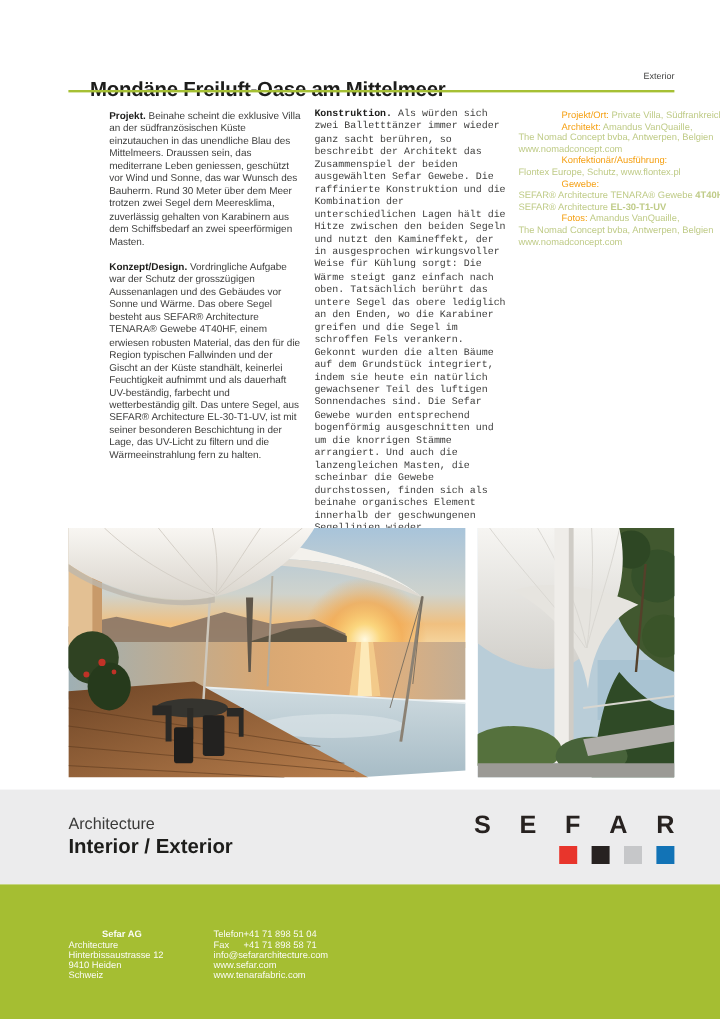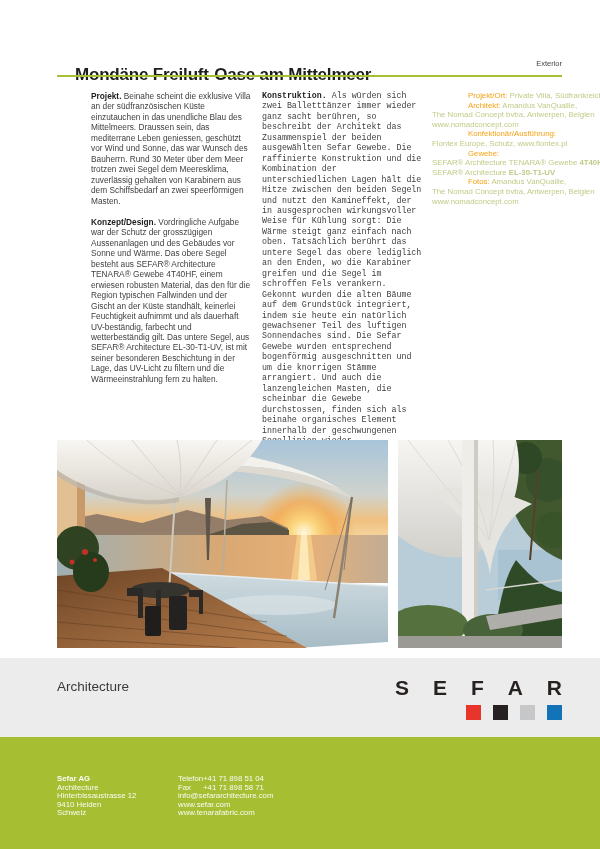--- a/index.html
+++ b/index.html
@@ -41,21 +41,21 @@
   .logo-letters{display:flex;justify-content:space-between;width:167px;
                 font-size:21px;font-weight:bold;color:#272220;line-height:1;}
   .logo-squares{display:flex;gap:12px;margin-top:7px;}
   .logo-square{width:15px;height:15px;display:inline-block;}
 
   
   .footband{position:absolute;left:0;top:737px;width:600px;height:112px;background:#a5be32;
             color:rgba(255,255,255,0.95);font-size:7.8px;line-height:8.6px;}
   .foot-address{position:absolute;left:57px;top:38px;white-space:nowrap;}
   .foot-contact{position:absolute;left:178px;top:38px;white-space:nowrap;}
-  .company{font-weight:bold;}
+  .company{font-weight:bold;margin-left:28px;}
   .contact-key{display:inline-block;width:25px;}
 </style>
 </head>
 <body>
 
 <div class="page">
 
   <h1 class="title">Mondäne Freiluft-Oase am Mittelmeer</h1>
   <span class="category">Exterior</span>
   <div class="rule"></div>
@@ -195,20 +195,21 @@
       <rect x="76" y="0" width="4" height="196" fill="#cfccc6"></rect>
       <ellipse cx="30" cy="185" rx="40" ry="20" fill="#55713d"></ellipse>
       <ellipse cx="95" cy="190" rx="30" ry="16" fill="#48633a"></ellipse>
       <path d="M0,196 H164 V208 H0 Z" fill="#9b9a95"></path>
       <path d="M88,176 L164,164 V178 L92,190 Z" fill="#b0aeaa"></path>
     </svg>
   </figure>
 
   <div class="brandbar">
     <div class="brand-line1">Architecture</div>
+    <div class="brand-line2">Interior / Exterior</div>
     <div class="logo">
       <div class="logo-letters">
           <span>S</span>
           <span>E</span>
           <span>F</span>
           <span>A</span>
           <span>R</span>
         </div>
       <div class="logo-squares">
           <span class="logo-square" style="background: rgb(232, 53, 44);"></span>

